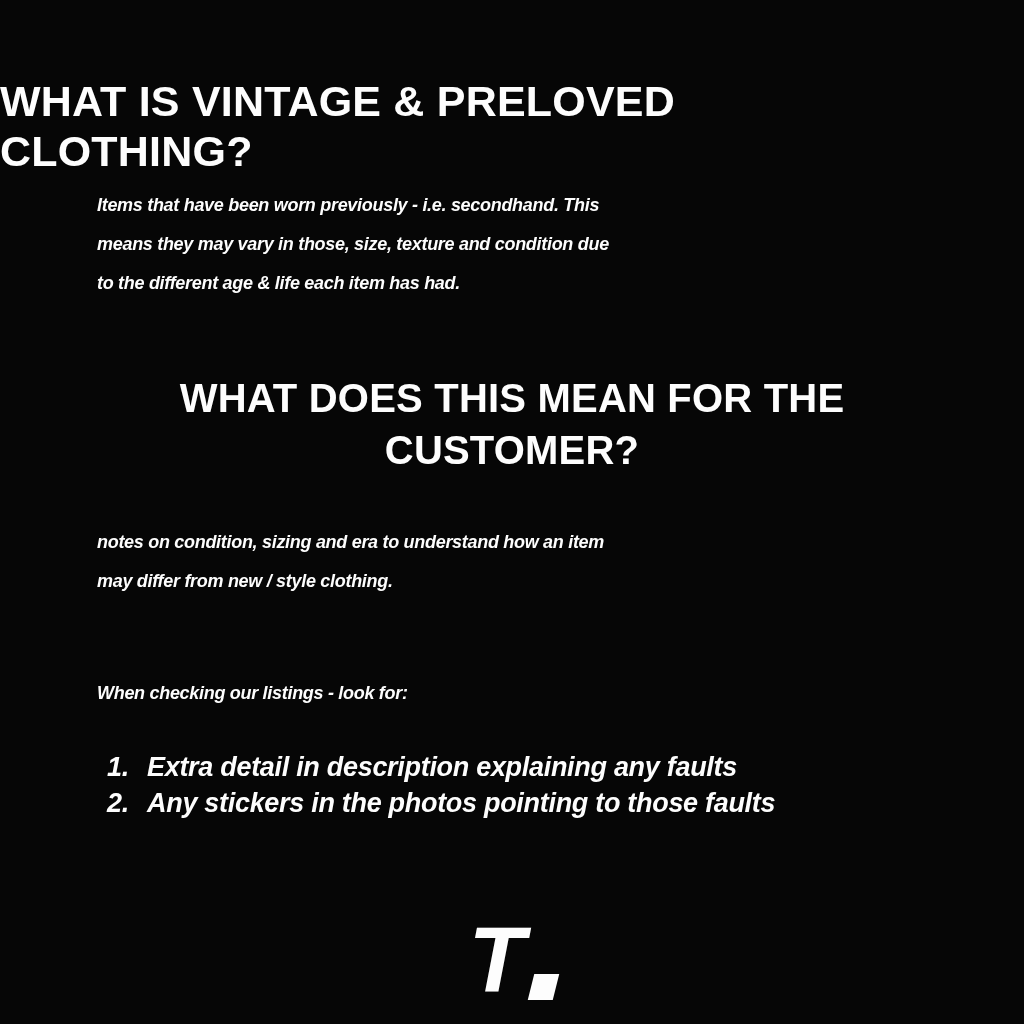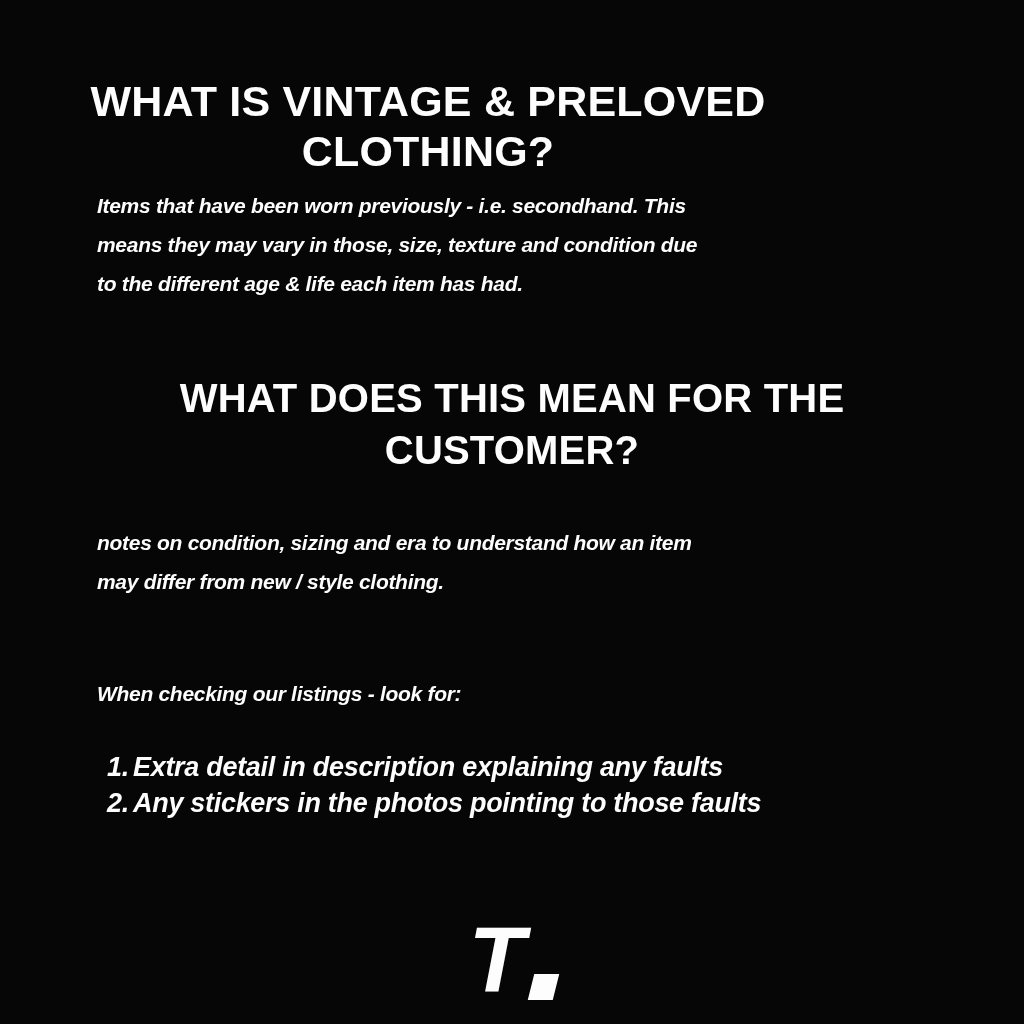--- a/index.html
+++ b/index.html
@@ -14,42 +14,41 @@
     background: #060606;
     color: #fdfdfd;
     font-family: "Liberation Sans", sans-serif;
     overflow: hidden;
   }
   .h1 {
     position: absolute;
     top: 76px;
     left: 0;
     width: 856px;
-    text-align: center;
     font-size: 43px;
     line-height: 50px;
     font-weight: bold;
     letter-spacing: 0.2px;
   }
   .h2 {
     position: absolute;
     top: 372px;
     left: 0;
     width: 1024px;
     text-align: center;
     font-size: 40px;
     line-height: 52px;
     font-weight: bold;
     letter-spacing: 0.2px;
   }
   .body-block {
     position: absolute;
     left: 97px;
     width: 860px;
-    font-size: 21px;
+    font-size: 18px;
     line-height: 39px;
     font-weight: bold;
     font-style: italic;
     letter-spacing: -0.3px;
   }
   .p1 { top: 186px; }
   .p2 { top: 523px; }
   .lead { top: 674px; }
   .checklist {
     position: absolute;
@@ -65,20 +64,21 @@
   .check-item {
     display: flex;
     align-items: baseline;
   }
   .check-num {
     width: 26px;
     flex: 0 0 26px;
     text-align: left;
   }
   .check-text {
+    margin-left: 14px;
   }
   .logo {
     position: absolute;
     left: 0;
     top: 918px;
     width: 1024px;
     display: flex;
     justify-content: center;
     align-items: flex-end;
   }

